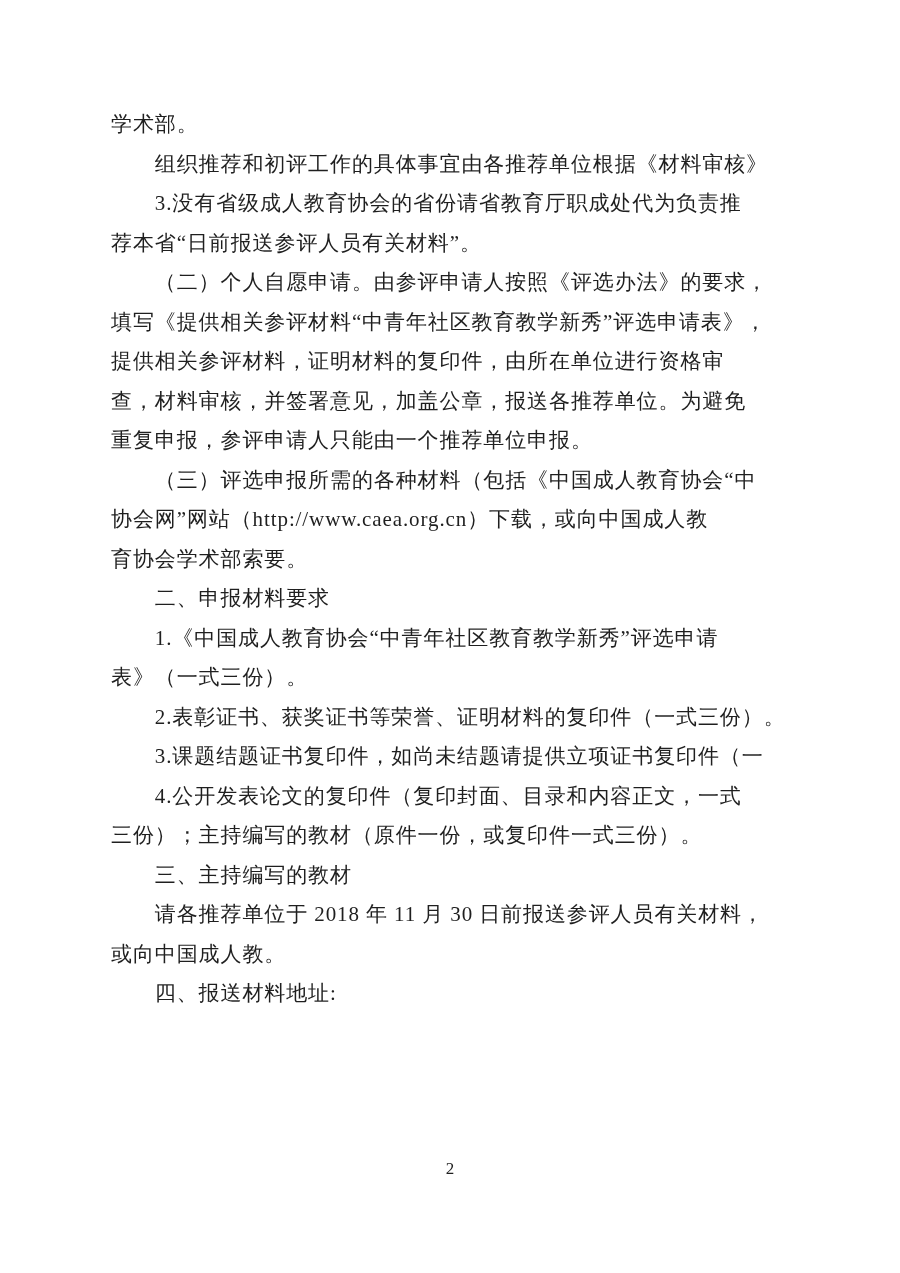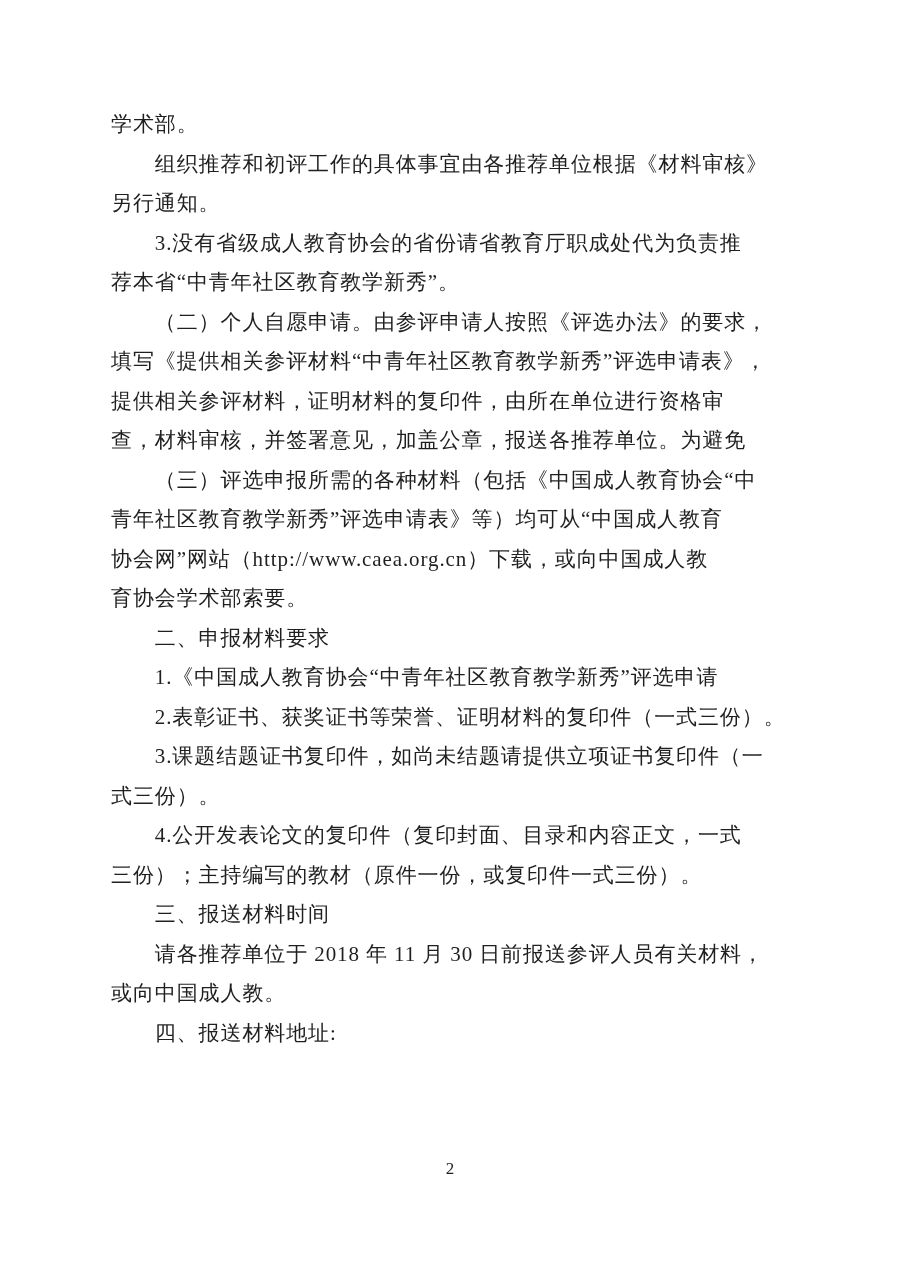--- a/index.html
+++ b/index.html
@@ -40,38 +40,37 @@
     color: #1f1f1f;
   }
 </style>
 </head>
 <body>
 
 <div class="page">
   <div class="content">
     <div class="line">学术部。</div>
     <div class="line">　　组织推荐和初评工作的具体事宜由各推荐单位根据《材料审核》</div>
-    <div class="line">另行通知。</div>
     <div class="line">　　3.没有省级成人教育协会的省份请省教育厅职成处代为负责推</div>
-    <div class="line">荐本省“中青年社区教育教学新秀”。</div>
+    <div class="line">荐本省“日前报送参评人员有关材料”。</div>
     <div class="line">　　（二）个人自愿申请。由参评申请人按照《评选办法》的要求，</div>
     <div class="line">填写《提供相关参评材料“中青年社区教育教学新秀”评选申请表》，</div>
     <div class="line">提供相关参评材料，证明材料的复印件，由所在单位进行资格审</div>
     <div class="line">查，材料审核，并签署意见，加盖公章，报送各推荐单位。为避免</div>
+    <div class="line">重复申报，参评申请人只能由一个推荐单位申报。</div>
     <div class="line">　　（三）评选申报所需的各种材料（包括《中国成人教育协会“中</div>
-    <div class="line">青年社区教育教学新秀”评选申请表》等）均可从“中国成人教育</div>
     <div class="line">协会网”网站（http://www.caea.org.cn）下载，或向中国成人教</div>
     <div class="line">育协会学术部索要。</div>
     <div class="line">　　二、申报材料要求</div>
     <div class="line">　　1.《中国成人教育协会“中青年社区教育教学新秀”评选申请</div>
+    <div class="line">表》（一式三份）。</div>
     <div class="line">　　2.表彰证书、获奖证书等荣誉、证明材料的复印件（一式三份）。</div>
     <div class="line">　　3.课题结题证书复印件，如尚未结题请提供立项证书复印件（一</div>
-    <div class="line">式三份）。</div>
     <div class="line">　　4.公开发表论文的复印件（复印封面、目录和内容正文，一式</div>
     <div class="line">三份）；主持编写的教材（原件一份，或复印件一式三份）。</div>
-    <div class="line">　　三、报送材料时间</div>
+    <div class="line">　　三、主持编写的教材</div>
     <div class="line">　　请各推荐单位于 2018 年 11 月 30 日前报送参评人员有关材料，</div>
     <div class="line">或向中国成人教。</div>
     <div class="line">　　四、报送材料地址:</div>
   </div>
 
   <div class="page-number">2</div>
 </div>
 
 </body></html>

